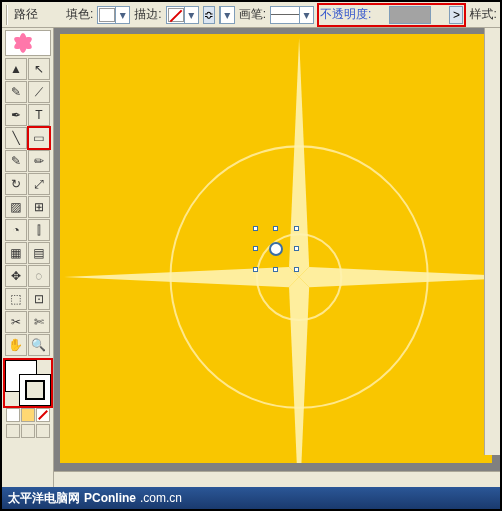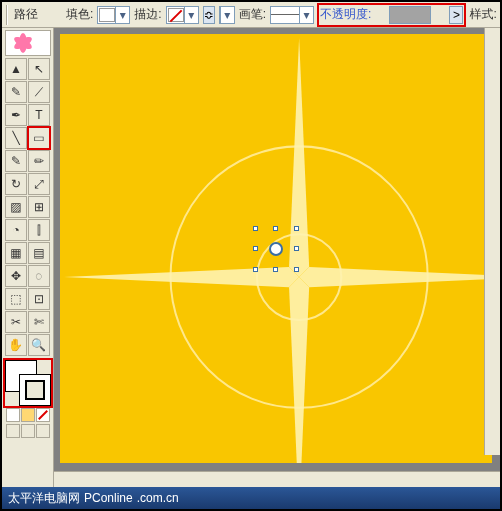--- a/index.html
+++ b/index.html
@@ -49,21 +49,21 @@
 .artboard{position:absolute;inset:6px 8px 8px 6px;background:#f9c600}
 .sunrays{position:absolute;inset:0}
 .sunrays svg{width:100%;height:100%}
 .sel-handles{position:absolute;left:50%;top:50%;width:40px;height:40px;transform:translate(-50%,-50%)}
 .sel-handles .h{width:5px;height:5px;border:1px solid #3a6ea5;background:#fff;position:absolute}
 .sel-handles .c{width:14px;height:14px;border:2px solid #3a6ea5;border-radius:50%;background:#fff;position:absolute;left:50%;top:50%;transform:translate(-50%,-50%)}
 .scroll-b{height:16px;background:#ece9d8;border-top:1px solid #aca899}
 .scroll-r{width:16px;background:#ece9d8;border-left:1px solid #aca899;position:absolute;right:0;top:0;bottom:16px}
 
 .footer{height:22px;background:linear-gradient(#2b5797,#1a3a6e);color:#fff;display:flex;align-items:center;padding:0 6px;gap:4px}
-.footer b{font-weight:normal}
+.footer b{font-weight:bold}
 </style>
 </head>
 <body>
 
 <div class="shell">
 
   <div class="optbar">
     <div class="divider"></div>
     <span class="lbl">路径</span>
     <div style="flex:0 0 20px"></div>

